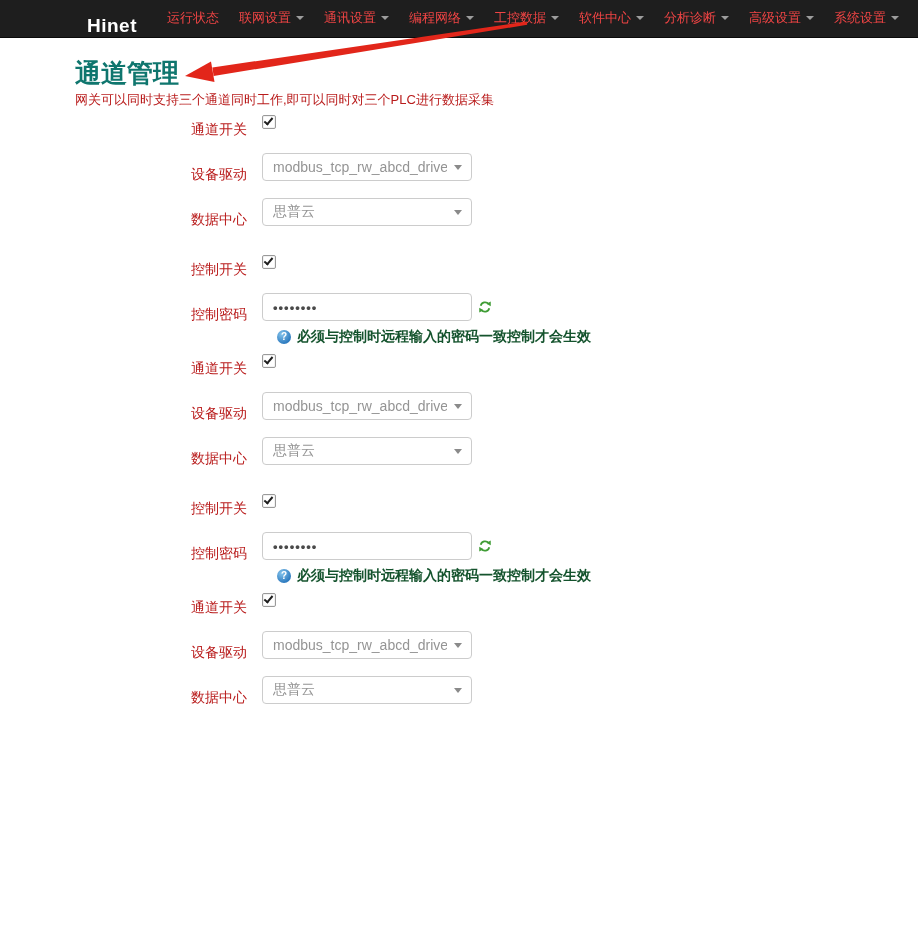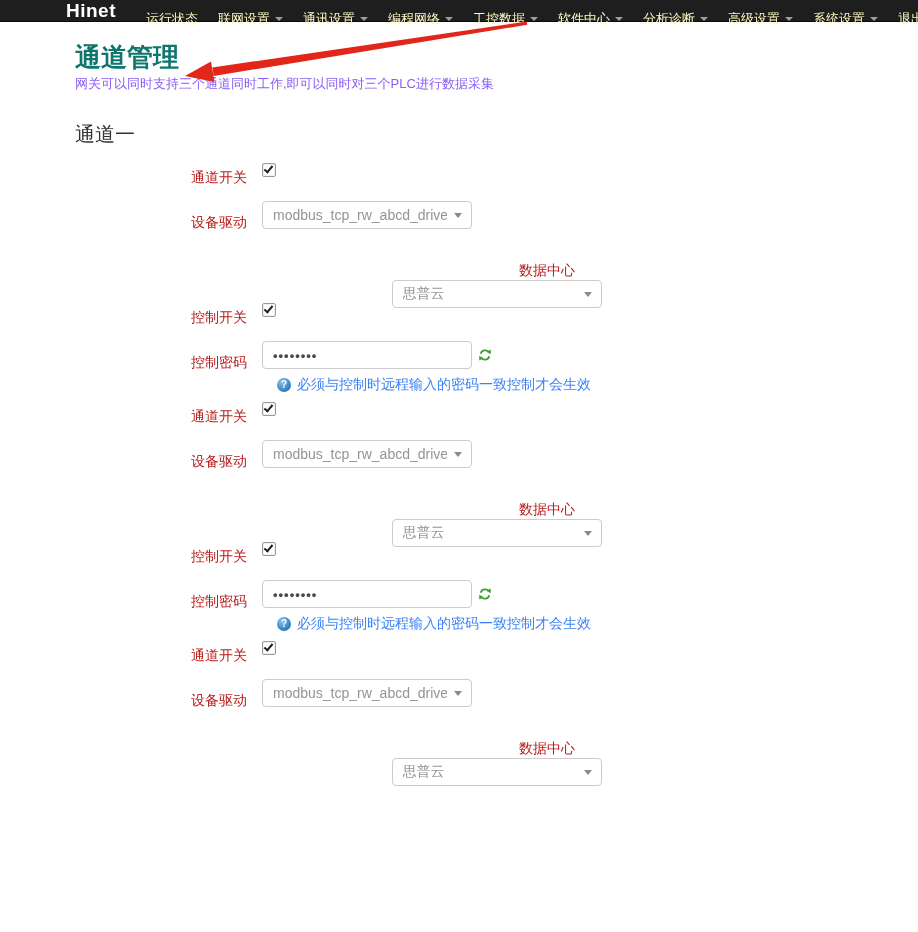--- a/index.html
+++ b/index.html
@@ -1,47 +1,47 @@
 <!DOCTYPE html>
 <html><head>
 <meta charset="utf-8">
 <style>
   * { margin: 0; padding: 0; box-sizing: border-box; }
   html, body { width: 918px; height: 932px; overflow: hidden; background: #fff;
     font-family: "Liberation Sans", "DejaVu Sans", sans-serif; }
 
   
-  .navbar { position: relative; height: 22px; background: #1e1e1e;
-    border-bottom: 1px solid #0a0a0a; display: flex; align-items: flex-start;
-    padding-left: 66px; white-space: nowrap; z-index: 1; }
+  .navbar { position: relative; height: 38px; background: #1e1e1e;
+    border-bottom: 1px solid #0a0a0a; display: flex; align-items: flex-end;
+    padding-left: 87px; white-space: nowrap; z-index: 1; }
   .brand { color: #fff; font-size: 19px; font-weight: bold; letter-spacing: .5px;
     margin-right: 20px; cursor: pointer; }
   .nav-menu { list-style: none; display: flex; align-items: center; }
-  .nav-menu li { color: #fef9c3; font-size: 13px; padding: 0 10px; cursor: pointer;
+  .nav-menu li { color: #ef4444; font-size: 13px; padding: 0 10px; cursor: pointer;
     display: flex; align-items: center; line-height: 38px; }
   .caret { display: inline-block; width: 0; height: 0; margin-left: 5px;
     border-left: 4px solid transparent; border-right: 4px solid transparent;
     border-top: 4px solid #9d9d9d; }
 
   
   .arrow-overlay { position: absolute; left: 0; top: 0; width: 918px; height: 932px;
     pointer-events: none; z-index: 5; }
 
   
   .page-title { margin: 20px 0 0 75px; font-size: 26px; line-height: 30px;
     font-weight: bold; color: #1d6ed6; }
-  .page-desc { margin: 4px 0 0 75px; font-size: 13px; line-height: 16px; color: #8b5cf6; }
+  .page-desc { margin: 4px 0 0 75px; font-size: 13px; line-height: 16px; color: #b91c1c; }
 
   
   .channel h2 { margin: 28px 0 8px 75px; font-size: 20px; line-height: 28px;
     font-weight: normal; color: #333; }
   .channel:not(:first-child) h2 { margin-top: 52px; }
 
   .form-row { display: flex; align-items: center; height: 28px; margin: 0 0 17px 75px; }
-  .form-row.gap-lg { margin-bottom: 22px; flex-direction: column; }
+  .form-row.gap-lg { margin-bottom: 22px; }
   .lbl { display: inline-block; width: 187px; text-align: right; padding-right: 15px;
     font-size: 14px; color: #b91c1c; flex: none; margin-top: 16px; }
 
   
   .cb { width: 14px; height: 14px; background: #fff; border: 1px solid #9a9a9a;
     border-radius: 2px; position: relative; cursor: pointer; flex: none;
     box-shadow: inset 0 0 0 1px #f2f2f2; }
   .cb .check-icon { display: none; }
   .cb.checked .check-icon { display: block; position: absolute; left: 3px; top: 0px;
     width: 5px; height: 9px; border-right: 2px solid #1f1f1f;
@@ -64,21 +64,21 @@
     font-family: "Liberation Sans", "DejaVu Sans", sans-serif; }
   .refresh-icon { margin-left: 6px; width: 14px; height: 14px; cursor: pointer; flex: none; }
 
   
   .help-row { display: flex; align-items: center; margin: -11px 0 0 277px; height: 20px; }
   .help-icon { width: 14px; height: 14px; border-radius: 50%; flex: none;
     background: radial-gradient(circle at 35% 30%, #85c4ec, #2f7cc0 70%);
     color: #fff; font-size: 10px; font-weight: bold; text-align: center;
     line-height: 14px; margin-right: 6px; }
   .help-icon::after { content: "?"; }
-  .help-text { font-size: 14px; color: #3b82f6; }
+  .help-text { font-size: 14px; color: #14532d; font-weight: bold; }
 </style>
 </head>
 <body>
 
 <nav class="navbar" style="background: rgb(30, 30, 30);">
   <span class="brand">Hinet</span>
   <ul class="nav-menu">
       <li>运行状态</li>
       <li>联网设置<span class="caret"></span></li>
       <li>通讯设置<span class="caret"></span></li>
@@ -95,21 +95,20 @@
 <svg class="arrow-overlay" width="918" height="932" viewBox="0 0 918 932">
   <polygon class="arrow-part" points="526.8,21.5 527.2,24.8 213.6,76 212.4,67.5" fill="#e2261a"></polygon>
   <polygon class="arrow-part" points="185,76 211,61.5 214.5,82" fill="#e2261a"></polygon>
 </svg>
 
 <main>
   <h1 class="page-title" style="color: #0f766e;">通道管理</h1>
   <p class="page-desc">网关可以同时支持三个通道同时工作,即可以同时对三个PLC进行数据采集</p>
   <div id="channels">
   <section class="channel">
-    <h2>通道一</h2>
 
     <div class="form-row">
       <span class="lbl">通道开关</span>
       <span class="cb checked">
         <span class="check-icon"></span>
       </span>
     </div>
 
     <div class="form-row">
       <span class="lbl">设备驱动</span>

